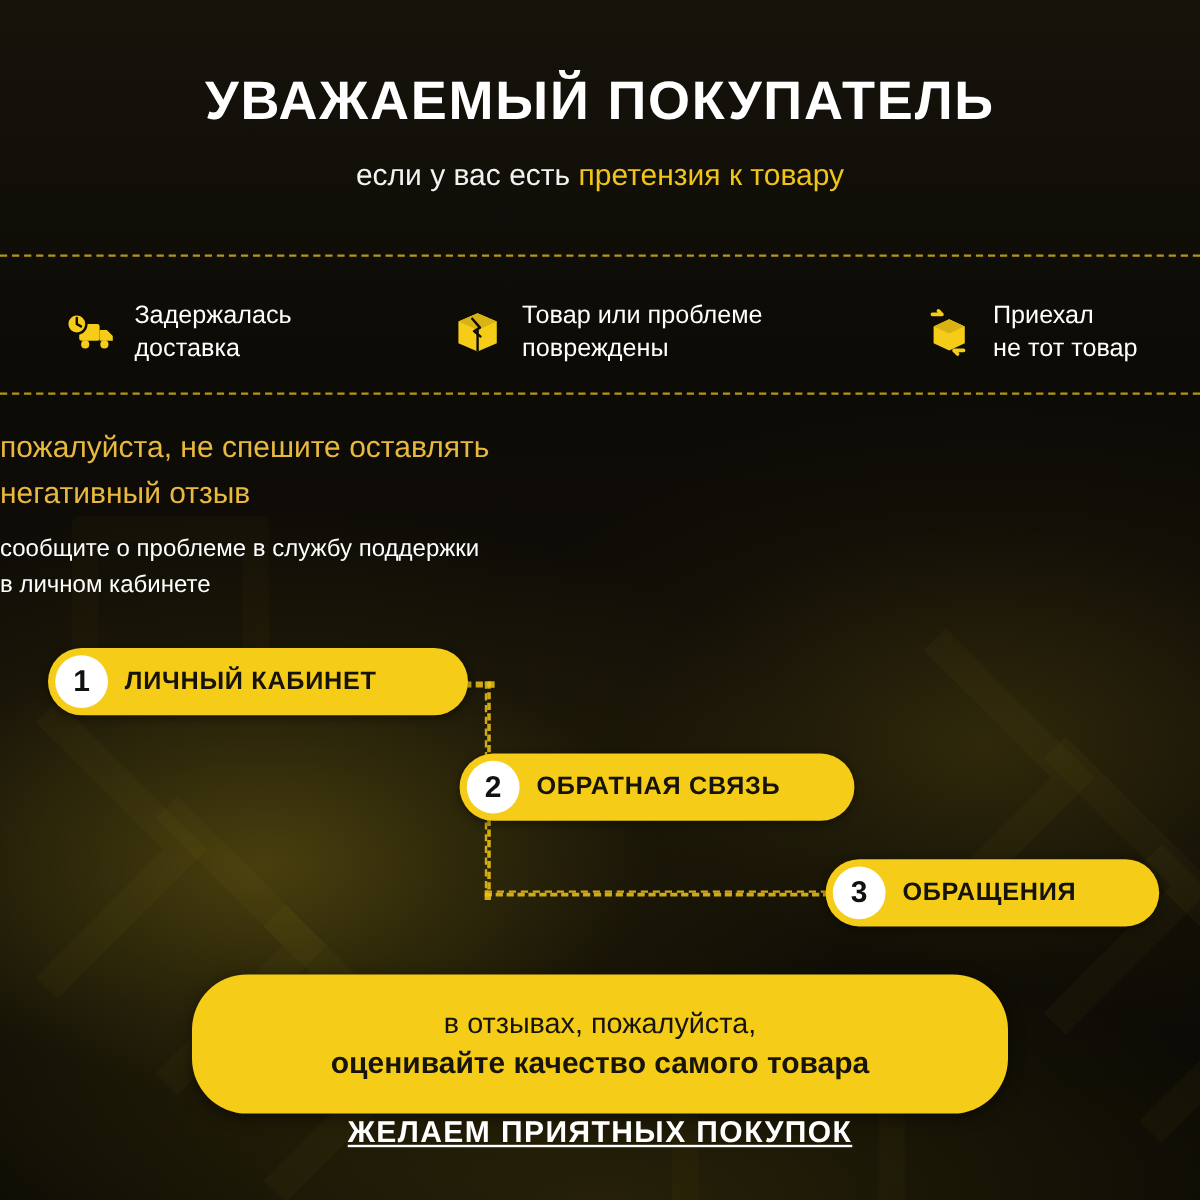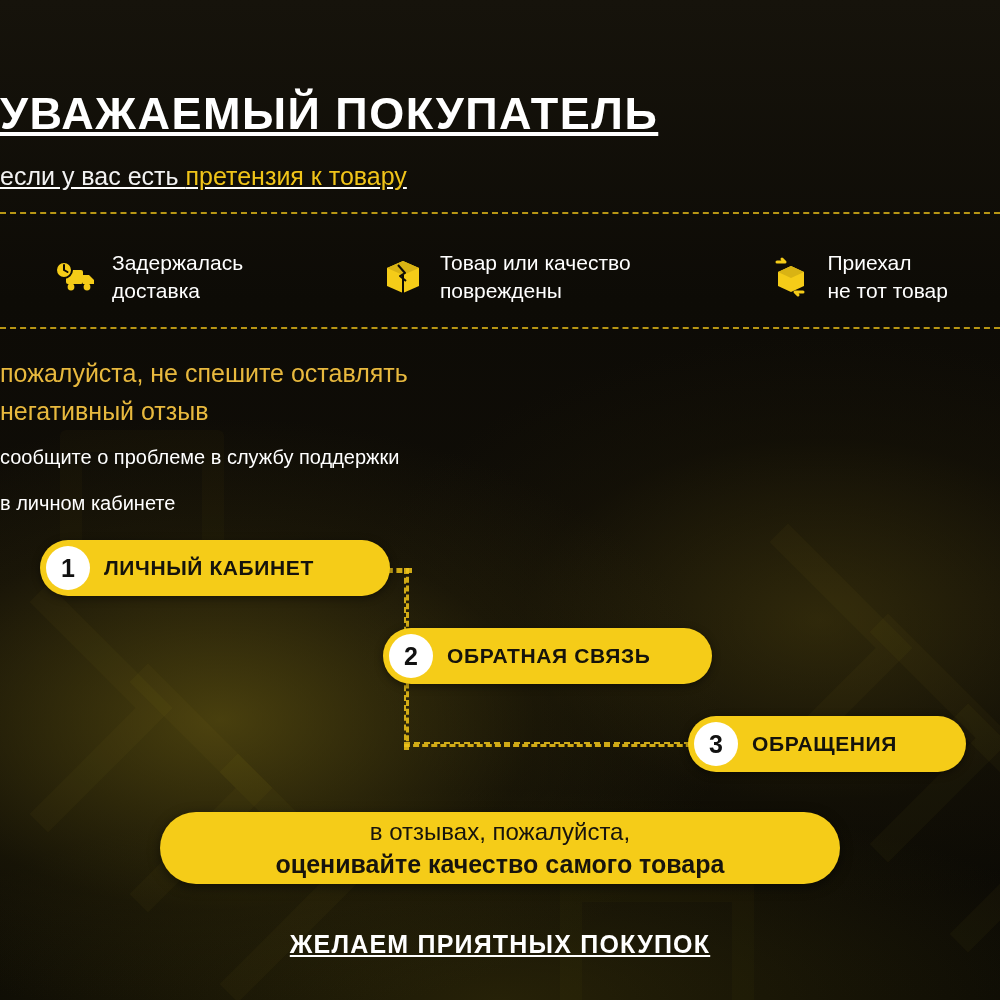--- a/index.html
+++ b/index.html
@@ -36,22 +36,22 @@
     transform: rotate(-45deg);
   }
   .watermark-box {
     position: absolute;
     border: 22px solid rgba(215,188,40,0.05);
     border-radius: 6px;
   }
 
   .header {
     position: relative;
-    padding-top: 88px;
-    text-decoration: underline;
+    padding-top: 58px;
+    text-align: center;
   }
   .title {
     font-size: 45px;
     font-weight: bold;
     letter-spacing: 1.5px;
     color: #ffffff;
     margin: 0;
   }
   .subtitle {
     margin-top: 22px;
@@ -172,21 +172,21 @@
   .conn-a { left: 358px; top: 36px;  width: 48px; border-top-width: 2px; border-top-style: dashed; }
   .conn-b { left: 404px; top: 36px;  height: 88px; border-left-width: 2px; border-left-style: dashed; }
   .conn-d { left: 404px; top: 124px; height: 88px; border-left-width: 2px; border-left-style: dashed; }
   .conn-e { left: 404px; top: 210px; width: 300px; border-top-width: 2px; border-top-style: dashed; }
 
   .cta {
     position: absolute;
     left: 160px;
     top: 812px;
     width: 680px;
-    height: 72px;
+    height: 116px;
     background: #f5cc18;
     border-radius: 46px;
     display: flex;
     flex-direction: column;
     align-items: center;
     justify-content: center;
     box-shadow: 0 3px 12px rgba(0,0,0,0.5);
   }
   .cta-line1 {
     color: #17140d;
@@ -257,21 +257,21 @@
 
     <div class="reason">
       <span class="reason-icon">
         <svg width="46" height="46" viewBox="0 0 46 46">
           <path d="M23 7l16 7v18l-16 7-16-7V14z" fill="#f5cc18"></path>
           <path d="M23 7l16 7-16 7-16-7z" fill="#d9b314"></path>
           <path d="M23 21v18" stroke="#0d0b06" stroke-width="2"></path>
           <path d="M18 11l7 8-5 3 6 5" stroke="#0d0b06" stroke-width="2" fill="none" stroke-linejoin="round"></path>
         </svg>
       </span>
-      <span class="reason-text">Товар или качество
+      <span class="reason-text">Товар или проблеме
 повреждены</span>
     </div>
 
     <div class="reason">
       <span class="reason-icon">
         <svg width="46" height="46" viewBox="0 0 46 46">
           <path d="M24 12l13 6v14l-13 6-13-6V18z" fill="#f5cc18"></path>
           <path d="M24 12l13 6-13 6-13-6z" fill="#d9b314"></path>
           <path d="M10 8h8l-3-3" stroke="#f5cc18" stroke-width="3" fill="none" stroke-linecap="round" stroke-linejoin="round"></path>
           <path d="M36 38h-8l3 3" stroke="#f5cc18" stroke-width="3" fill="none" stroke-linecap="round" stroke-linejoin="round"></path>
@@ -280,21 +280,21 @@
       <span class="reason-text">Приехал
 не тот товар</span>
     </div>
 
   </div>
 
   <div class="plea">
     <div class="plea-line">пожалуйста, не спешите оставлять</div>
     <div class="plea-line">негативный отзыв</div>
     <div class="plea-sub">сообщите о проблеме в службу поддержки</div>
-    <div class="plea-sub" style="margin-top:16px">в личном кабинете</div>
+    <div class="plea-sub" style="margin-top:0">в личном кабинете</div>
   </div>
 
   <div class="steps">
     <div class="connector conn-a"></div>
     <div class="connector conn-b"></div>
     <div class="connector conn-d"></div>
     <div class="connector conn-e"></div>
 
     <div class="step step-1">
       <span class="step-num">1</span>

